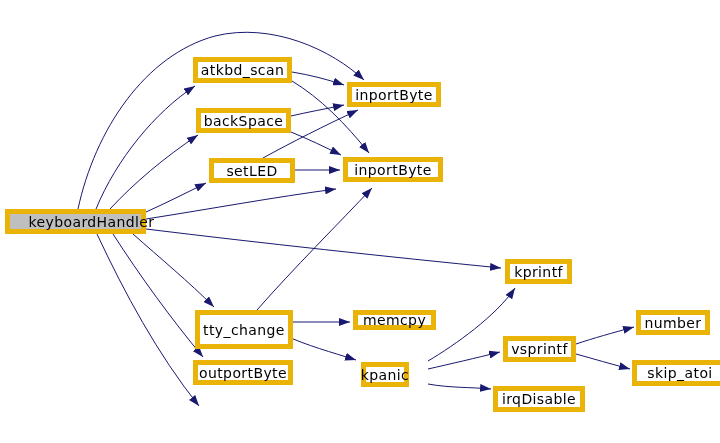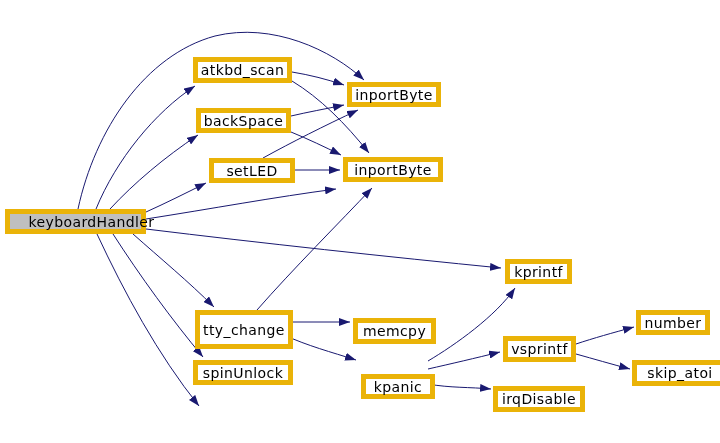--- a/index.html
+++ b/index.html
@@ -24,24 +24,24 @@
   .node.highlight{background:#bfbfbf;}
   
   .n-keyboardHandler{left:5px;top:209px;width:141px;height:25px;padding-left:32px;}
   .n-atkbd_scan{left:193px;top:57px;width:99px;height:26px;}
   .n-backSpace{left:196px;top:108px;width:95px;height:25px;}
   .n-setLED{left:209px;top:158px;width:86px;height:25px;}
   .n-inportByte{left:347px;top:82px;width:94px;height:25px;}
   .n-outportByte{left:343px;top:157px;width:100px;height:25px;}
   .n-kprintf{left:505px;top:259px;width:67px;height:25px;}
   .n-tty_change{left:195px;top:310px;width:98px;height:39px;}
-  .n-memcpy{left:353px;top:318px;width:83px;height:26px;}
+  .n-memcpy{left:353px;top:310px;width:83px;height:20px;}
   .n-spinTryLock{left:193px;top:360px;width:100px;height:25px;}
   .n-spinUnlock{left:196px;top:410px;width:94px;height:25px;}
-  .n-kpanic{left:361px;top:362px;width:74px;height:25px;margin-top:12px;}
+  .n-kpanic{left:361px;top:362px;width:48px;height:25px;}
   .n-vsprintf{left:503px;top:336px;width:73px;height:26px;}
   .n-irqDisable{left:493px;top:386px;width:92px;height:26px;}
   .n-number{left:636px;top:310px;width:74px;height:25px;}
   .n-skip_atoi{left:632px;top:360px;width:96px;height:26px;}
 </style>
 </head>
 <body>
 
 <div class="graph">
 
@@ -97,21 +97,21 @@
   <div class="node n-kprintf">
     <span>kprintf</span>
   </div>
   <div class="node n-tty_change">
     <span>tty_change</span>
   </div>
   <div class="node n-memcpy">
     <span>memcpy</span>
   </div>
   <div class="node n-spinTryLock">
-    <span>spinUnlock</span>
+    <span>outportByte</span>
   </div>
   <div class="node n-kpanic">
     <span>kpanic</span>
   </div>
   <div class="node n-vsprintf">
     <span>vsprintf</span>
   </div>
   <div class="node n-irqDisable">
     <span>irqDisable</span>
   </div>

